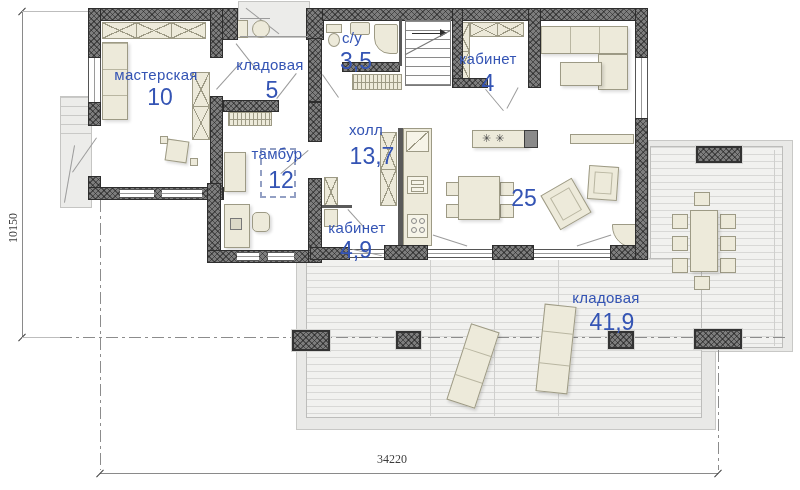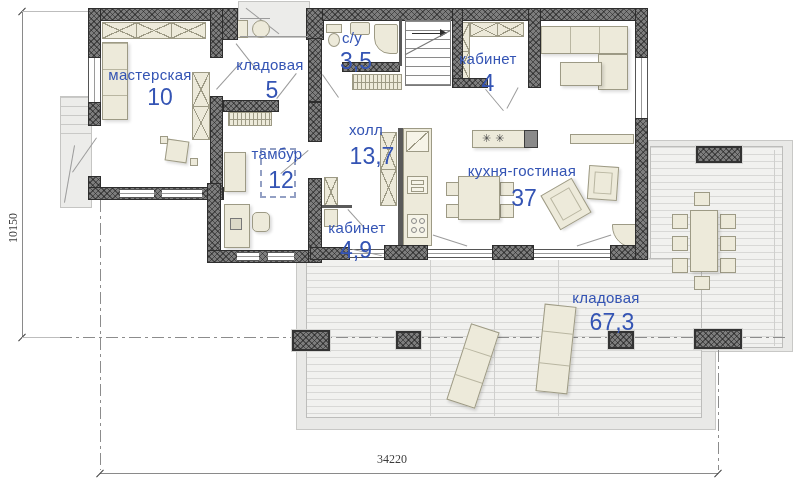--- a/index.html
+++ b/index.html
@@ -264,38 +264,37 @@
   <div class="leaf" style="left:286px;top:70px;width:1px;height:32px;transform:rotate(38deg)"></div>
   <div class="leaf" style="left:294px;top:144px;width:1px;height:36px;transform:rotate(50deg)"></div>
   <div class="leaf" style="left:330px;top:72px;width:1px;height:28px;transform:rotate(-35deg)"></div>
   <div class="leaf" style="left:494px;top:86px;width:1px;height:28px;transform:rotate(-40deg)"></div>
   <div class="leaf" style="left:512px;top:86px;width:1px;height:24px;transform:rotate(28deg)"></div>
   <div class="leaf" style="left:356px;top:206px;width:1px;height:26px;transform:rotate(-42deg)"></div>
   <div class="leaf" style="left:352px;top:252px;width:30px;height:1px;transform:rotate(12deg)"></div>
   <div class="leaf" style="left:432px;top:240px;width:36px;height:1px;transform:rotate(18deg)"></div>
   <div class="leaf" style="left:576px;top:240px;width:36px;height:1px;transform:rotate(-18deg)"></div>
 
-  <div class="rname" style="left:150px;top:74px">мастерская</div>
+  <div class="rname" style="left:156px;top:74px">мастерская</div>
   <div class="rarea" style="left:160px;top:97px">10</div>
   <div class="rname" style="left:270px;top:64px">кладовая</div>
   <div class="rarea" style="left:272px;top:90px">5</div>
   <div class="rname" style="left:352px;top:37px">с/у</div>
   <div class="rarea" style="left:356px;top:61px">3,5</div>
   <div class="rname" style="left:488px;top:58px">кабинет</div>
   <div class="rarea" style="left:488px;top:83px">4</div>
   <div class="rname" style="left:366px;top:129px">холл</div>
   <div class="rarea" style="left:372px;top:156px">13,7</div>
   <div class="rname" style="left:277px;top:153px">тамбур</div>
   <div class="rarea" style="left:281px;top:180px">12</div>
-  <div class="rname" style="left:522px;top:170px">кухня-гостиная</div>
-  <div class="rarea" style="left:524px;top:198px">37</div>
+  <div class="rarea" style="left:524px;top:198px">25</div>
   <div class="rname" style="left:357px;top:227px">кабинет</div>
   <div class="rarea" style="left:356px;top:250px">4,9</div>
   <div class="rname" style="left:606px;top:297px">кладовая</div>
-  <div class="rarea" style="left:612px;top:322px">67,3</div>
+  <div class="rarea" style="left:612px;top:322px">41,9</div>
 
   <div class="dim" style="left:100px;top:473px;width:618px;height:1px"></div>
   <div class="tick" style="left:95px;top:473px"></div>
   <div class="tick" style="left:713px;top:473px"></div>
   <div class="dimtxt" style="left:392px;top:459px">34220</div>
 
   <div class="dim" style="left:22px;top:11px;width:1px;height:326px"></div>
   <div class="tick" style="left:17px;top:11px"></div>
   <div class="tick" style="left:17px;top:337px"></div>
   <div class="dimtxt vert" style="left:13px;top:228px">10150</div>

